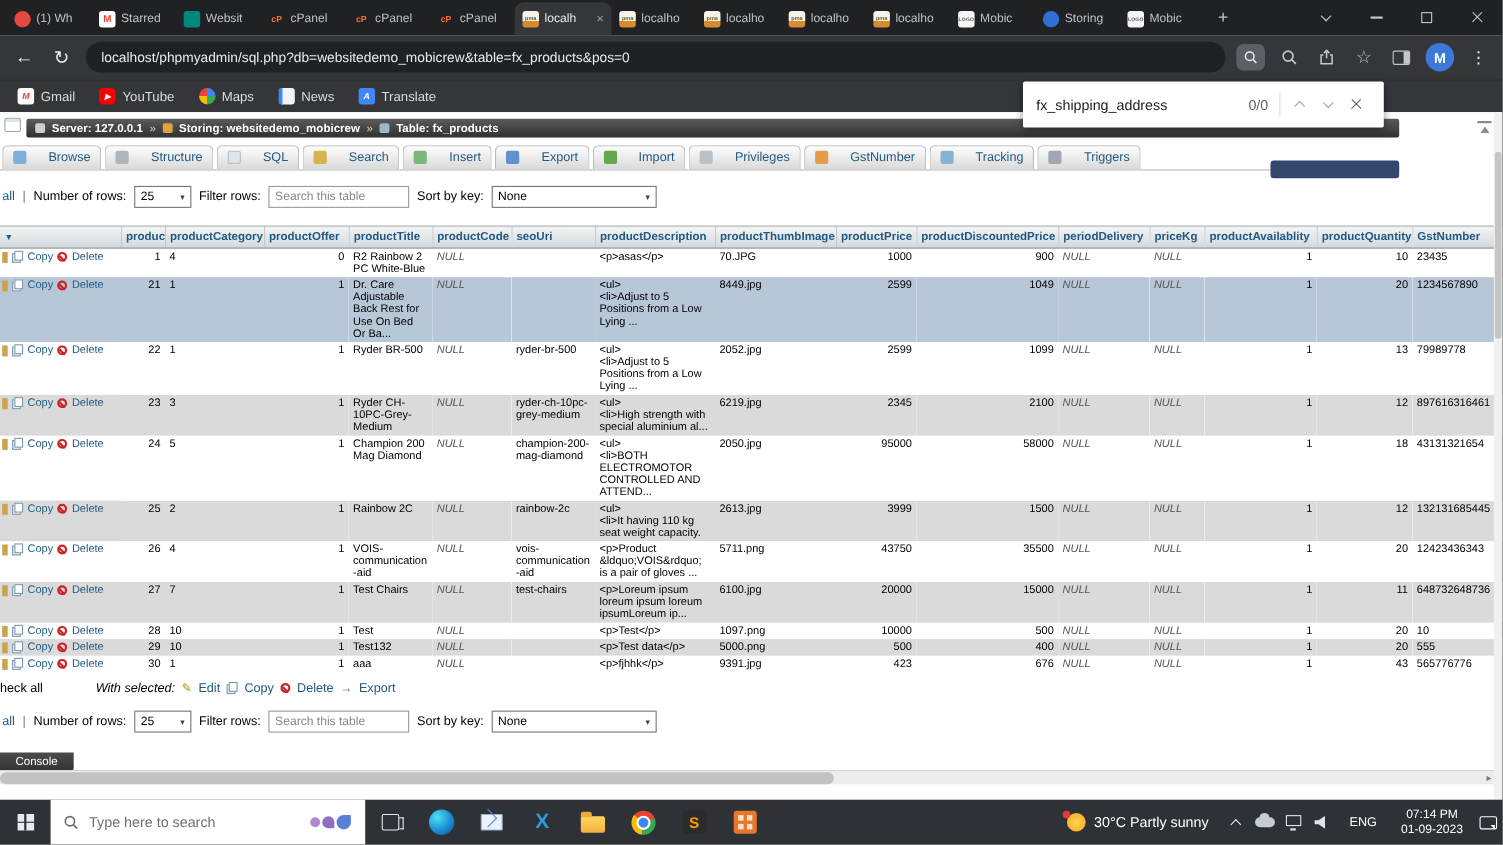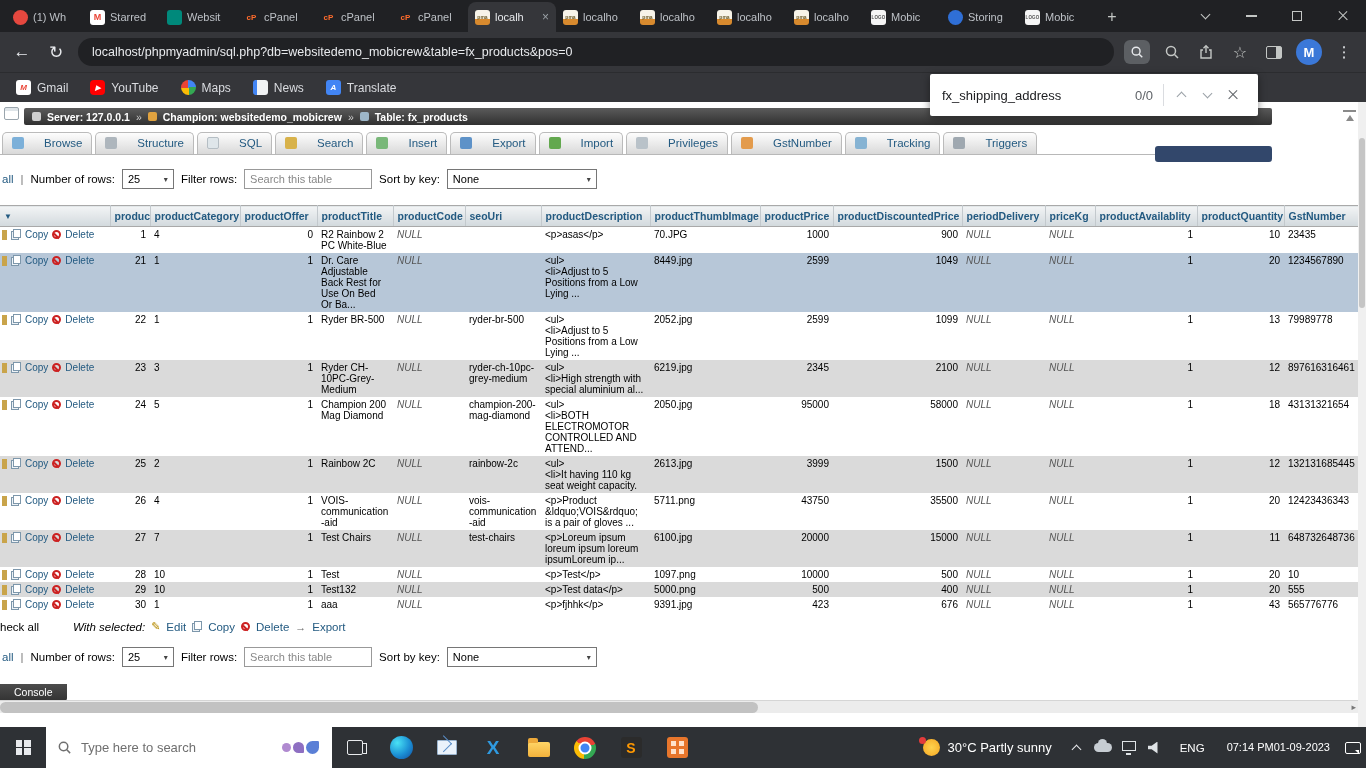--- a/index.html
+++ b/index.html
@@ -109,21 +109,21 @@
   .acts{display:flex;align-items:center;gap:4px}
   .sliver{width:5px;height:10px;background:#c9a44a;margin-left:-2px;flex:0 0 auto}
   .cico{position:relative;width:10px;height:11px;display:inline-block;flex:0 0 auto}
   .cico::before{content:"";position:absolute;left:0;bottom:0;width:6px;height:7px;background:#eef3f7;border:1px solid #7d97ab}
   .cico::after{content:"";position:absolute;right:0;top:0;width:6px;height:7px;background:#fff;border:1px solid #7d97ab}
   .dico{width:9px;height:9px;border-radius:50%;border:2px solid #cc2222;position:relative;display:inline-block;flex:0 0 auto}
   .dico::before{content:"";position:absolute;left:-1px;top:2.5px;width:7px;height:1.8px;background:#cc2222;transform:rotate(45deg)}
   .pico{color:#b58a00;font-size:11px;font-style:normal}
   .eico{color:#666;font-size:11px;font-style:normal}
   .withsel{margin-top:8px;display:flex;align-items:center;gap:6px;font-size:11.5px}
-  .wsgroup{display:flex;align-items:center;gap:6px;margin-left:28px}
+  .wsgroup{display:flex;align-items:center;gap:6px;margin-left:42px}
   .wslab{font-style:italic}
   .consoletab{position:absolute;left:0;top:582px;background:linear-gradient(#4c4c4c,#333);color:#fff;padding:2px 14px 3px;font-size:10.5px;border-radius:0 0 3px 0}
   .hscroll{position:absolute;left:0;right:8px;top:598px;height:13px;background:#ececec;border-top:1px solid #d5d5d5}
   .hthumb{position:absolute;left:0;top:1px;height:11px;width:758px;background:#c2c2c2;border-radius:6px}
   .harrow{position:absolute;right:2px;top:0;font-size:9px;color:#777;line-height:13px}
   .vscroll{position:absolute;right:0;top:0;width:8px;height:625px;background:#f0f0f0}
   .vthumb{position:absolute;top:36px;right:1px;width:6px;height:170px;background:#c5c5c5;border-radius:3px}
 
   
   .taskbar{position:absolute;bottom:0;left:0;right:0;height:41px;background:#2e3135;display:flex;align-items:flex-start;color:#fff}
@@ -157,21 +157,21 @@
   .weather{display:flex;align-items:center;gap:8px;padding:0 12px;height:100%;font-size:13px}
   .wsun{position:relative;width:17px;height:17px;border-radius:50%;background:radial-gradient(#ffd34d,#f5a623)}
   .wsun::after{content:"";position:absolute;left:-4px;top:-2px;width:7px;height:7px;background:#e23b3b;border-radius:50%}
   .trayic{width:26px;height:100%;display:flex;align-items:center;justify-content:center}
   .i-cloud{width:18px;height:9px;background:#c7cdd3;border-radius:8px;position:relative}
   .i-cloud::before{content:"";position:absolute;width:9px;height:9px;background:#c7cdd3;border-radius:50%;top:-4px;left:4px}
   .i-net{width:14px;height:10px;border:1.5px solid #dfe3e6;position:relative;margin-top:-3px}
   .i-net::after{content:"";position:absolute;left:3px;bottom:-5px;width:5px;height:2px;background:#dfe3e6}
   .i-vol{width:14px;height:12px;background:#dfe3e6;clip-path:polygon(0 35%,28% 35%,70% 0,70% 100%,28% 65%,0 65%)}
   .tlang{font-size:11.5px;padding:0 12px}
-  .tclock{display:flex;align-items:center;justify-content:center;font-size:11px;line-height:13px;padding:0 10px}
+  .tclock{display:flex;flex-direction:column;align-items:center;justify-content:center;font-size:11px;line-height:13px;padding:0 10px}
   .i-bubble{width:16px;height:12px;border:1.5px solid #fff;border-radius:2px;position:relative}
   .i-bubble::after{content:"";position:absolute;bottom:-5px;right:1px;border:4px solid transparent;border-top-color:#fff;border-right-width:0}
 </style>
 </head>
 <body>
 
 <div class="screen">
 
   <div class="tabstrip">
     <div class="tabs" id="tabs">
@@ -321,21 +321,21 @@
       </span>
   </div>
 
   <div class="content">
     <span class="panelico"></span>
     <div class="crumb" id="crumb">
         <i class="ci ci-server"></i>
         <span class="cseg">Server: 127.0.0.1</span>
         <span class="csep">»</span>
         <i class="ci ci-database"></i>
-        <span class="cseg">Champion: websitedemo_mobicrew</span>
+        <span class="cseg">Storing: websitedemo_mobicrew</span>
         <span class="csep">»</span>
         <i class="ci ci-table"></i>
         <span class="cseg">Table: fx_products</span>
       </div>
     <span class="totop"></span>
     <div class="tabbar" id="pmatabs">
         <span class="pmatab">
           <i class="tic tic-browse"></i>
           <span>Browse</span>
         </span>

